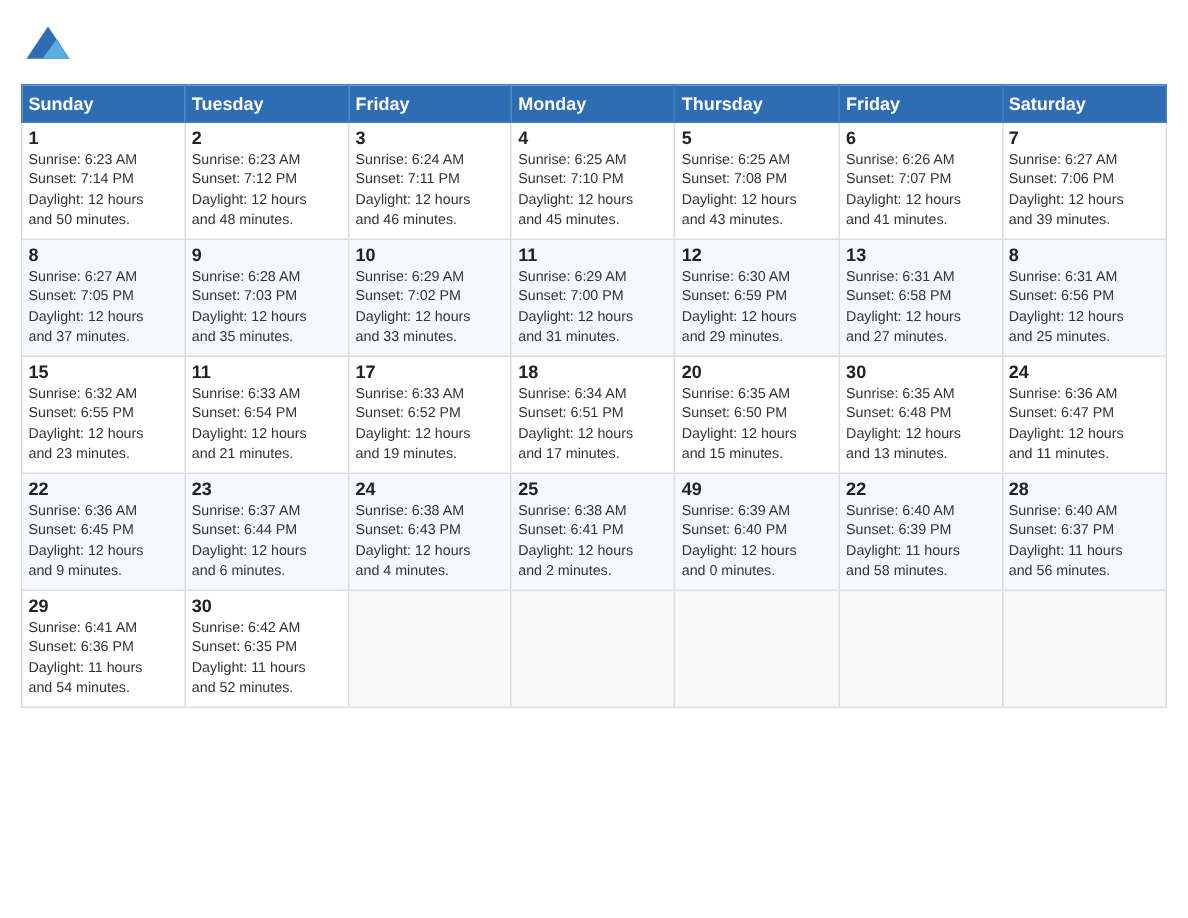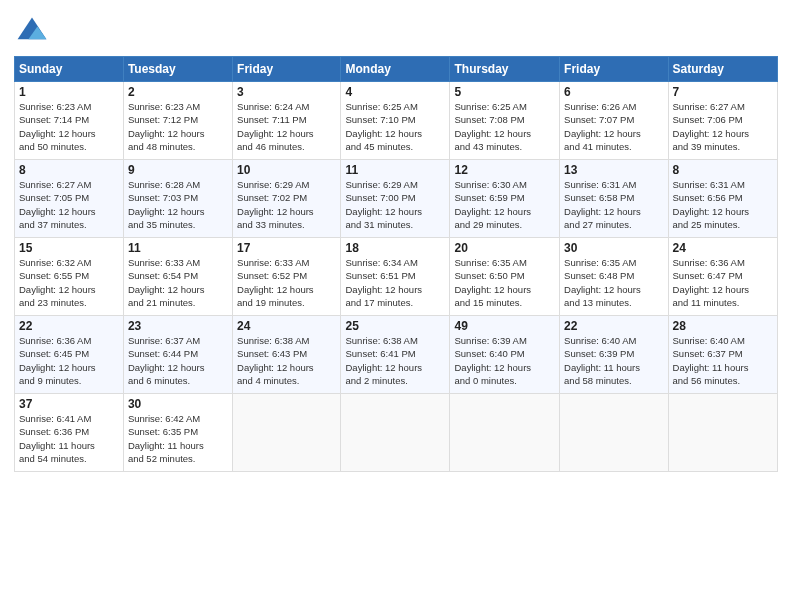--- a/index.html
+++ b/index.html
@@ -237,21 +237,21 @@
             <span class="day-num">22</span>
             <div class="day-info">Sunrise: 6:40 AM<br>Sunset: 6:39 PM<br>Daylight: 11 hours<br>and 58 minutes.</div>
           </td>
           <td>
             <span class="day-num">28</span>
             <div class="day-info">Sunrise: 6:40 AM<br>Sunset: 6:37 PM<br>Daylight: 11 hours<br>and 56 minutes.</div>
           </td>
         </tr>
         <tr>
           <td>
-            <span class="day-num">37</span>
+            <span class="day-num">29</span>
             <div class="day-info">Sunrise: 6:41 AM<br>Sunset: 6:36 PM<br>Daylight: 11 hours<br>and 54 minutes.</div>
           </td>
           <td>
             <span class="day-num">30</span>
             <div class="day-info">Sunrise: 6:42 AM<br>Sunset: 6:35 PM<br>Daylight: 11 hours<br>and 52 minutes.</div>
           </td>
           <td class="empty-cell"></td>
           <td class="empty-cell"></td>
           <td class="empty-cell"></td>
           <td class="empty-cell"></td>

